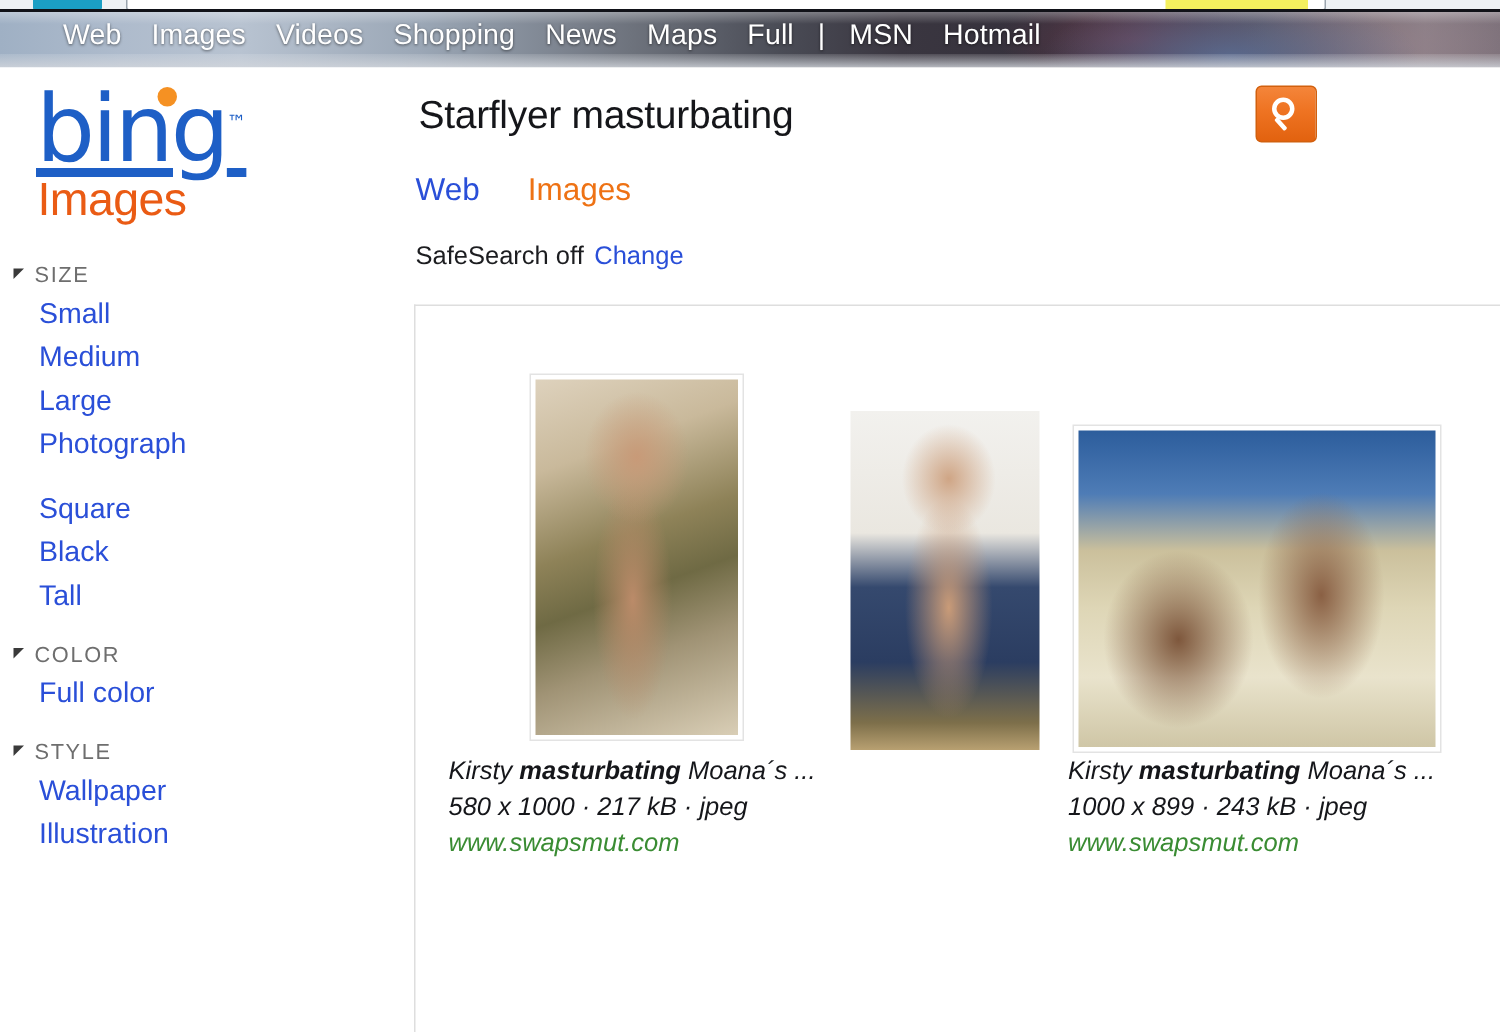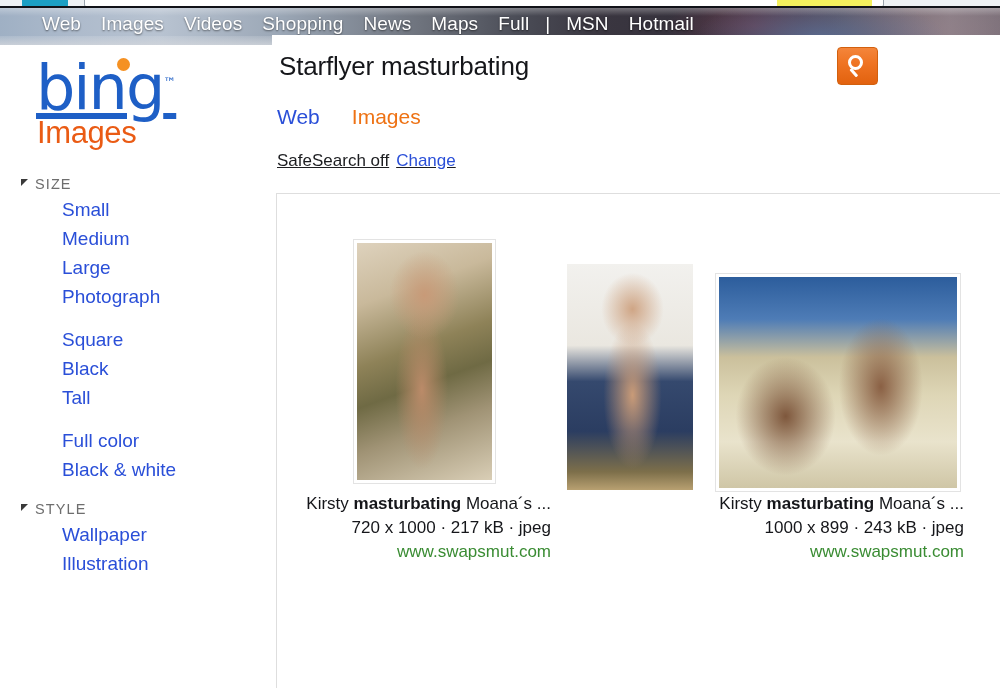--- a/index.html
+++ b/index.html
@@ -101,21 +101,21 @@
   .topnav .sep {
     color: #ffffff;
     font-size: 19px;
     padding: 0 6px;
     text-shadow: 0 1px 2px rgba(0,0,0,0.55);
   }
 
   
   .leftcol {
     position: absolute;
-    left: 12px; top: 45px;
+    left: 0; top: 45px;
     width: 272px;
     height: 643px;
     background: #ffffff;
   }
   .bing-logo {
     position: absolute;
     left: 24px; top: 7px;
     font-size: 62px;
     line-height: 62px;
     color: #1e5fc6;
@@ -168,27 +168,26 @@
     letter-spacing: 1.1px;
   }
   .facet-item {
     display: block;
     padding-left: 26px;
     font-size: 19px;
     line-height: 29px;
     color: #2a4fd8;
     text-decoration: none;
     white-space: nowrap;
-    margin-left: 24px;
   }
 
   
   .maincol {
     position: absolute;
-    left: 272px; top: 35px;
+    left: 272px; top: 45px;
     width: 728px;
     height: 480px;
     background: #ffffff;
   }
 
   .searchrow {
     position: absolute;
     left: 0; top: 0;
     width: 728px; height: 58px;
   }
@@ -242,21 +241,20 @@
   }
   .scope.web { color: #2a4fd8; }
   .scope.images { color: #ee7214; }
 
   .safesearch {
     position: absolute;
     left: 5px; top: 116px;
     font-size: 17px;
     color: #1c1d20;
     white-space: nowrap;
-    text-decoration: underline;
   }
   .safesearch a {
     color: #2a4fd8;
     text-decoration: none;
     margin-left: 7px;
   }
 
   .results-panel {
     position: absolute;
     left: 4px; top: 158px;
@@ -299,23 +297,24 @@
   }
   .ph-c {
     background:
       radial-gradient(ellipse 26% 48% at 68% 52%, #8a6044 0%, rgba(138,96,68,0) 68%),
       radial-gradient(ellipse 30% 40% at 28% 66%, #7e573c 0%, rgba(126,87,60,0) 70%),
       linear-gradient(180deg, #2c5d9c 0%, #4e7cb6 20%, #cbc09c 38%, #ded6b6 56%, #e9e3cc 78%, #cfc6a6 100%);
   }
 
   .caption {
     position: absolute;
-    text-align: right;
+    text-align: left;
     line-height: 24px;
     white-space: nowrap;
+    font-style: italic;
   }
   .cap-title {
     font-size: 17px;
     color: #15161a;
   }
   .cap-title b { font-weight: bold; }
   .cap-meta {
     font-size: 17px;
     color: #15161a;
   }
@@ -372,22 +371,25 @@
       <a href="#" class="facet-item">Photograph</a>
     </div>
 
     <div class="facet-group">
       <a href="#" class="facet-item">Square</a>
       <a href="#" class="facet-item">Black</a>
       <a href="#" class="facet-item">Tall</a>
     </div>
 
     <div class="facet-group">
+      <div class="facet-head">
+        <span class="facet-tri"></span>
+        <span class="facet-title">COLOR</span>
+      </div>
       <a href="#" class="facet-item">Full color</a>
-      <a href="#" class="facet-item">Black &amp; white</a>
     </div>
 
     <div class="facet-group">
       <div class="facet-head">
         <span class="facet-tri"></span>
         <span class="facet-title">STYLE</span>
       </div>
       <a href="#" class="facet-item">Wallpaper</a>
       <a href="#" class="facet-item">Illustration</a>
     </div>
@@ -414,21 +416,21 @@
     <span>SafeSearch off</span><a href="#">Change</a>
   </div>
 
   <div class="results-panel">
 
     <div class="thumb" style="left:76px; top:45px; width:143px; height:245px;">
       <div class="thumb-img ph-a"></div>
     </div>
     <div class="caption" style="left:22px; top:298px; width:252px;">
       <div class="cap-title"><span>Kirsty </span><b>masturbating</b><span> Moana´s ...</span></div>
-      <div class="cap-meta">720 x 1000 · 217 kB · jpeg</div>
+      <div class="cap-meta">580 x 1000 · 217 kB · jpeg</div>
       <div class="cap-url">www.swapsmut.com</div>
     </div>
 
     <div class="thumb" style="left:290px; top:70px; width:126px; height:226px; border:none; padding:0;">
       <div class="thumb-img ph-b"></div>
     </div>
 
     <div class="thumb" style="left:438px; top:79px; width:246px; height:219px;">
       <div class="thumb-img ph-c"></div>
     </div>

